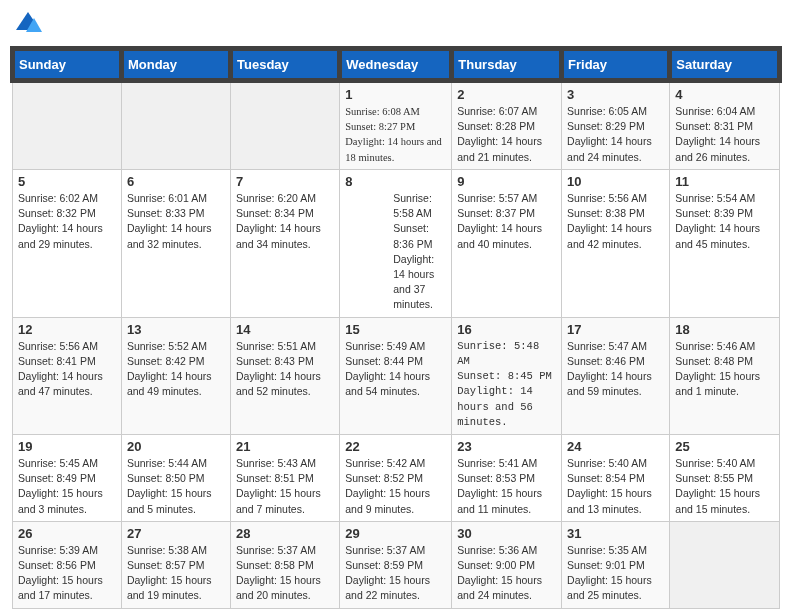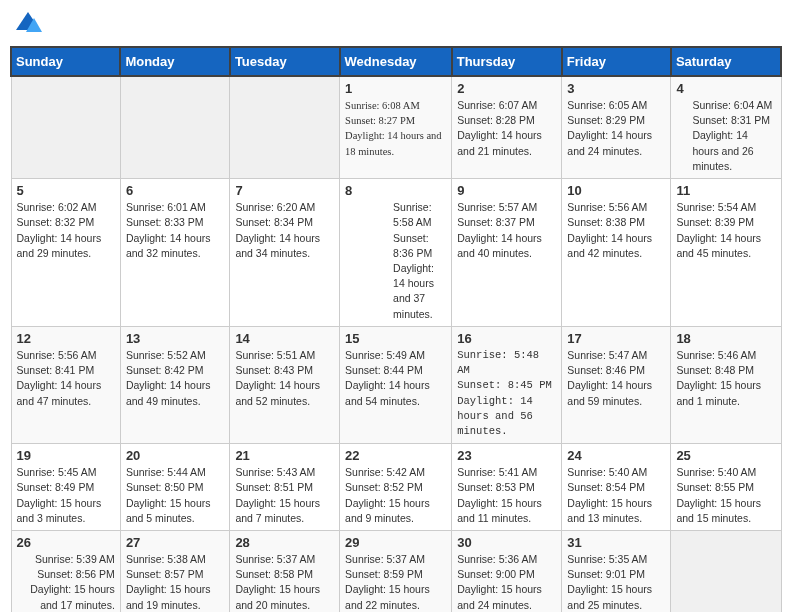--- a/index.html
+++ b/index.html
@@ -52,21 +52,21 @@
       border-collapse: collapse;
       border: 1px solid #ccc;
     }
     .calendar th {
       background-color: #1565C0;
       color: #fff;
       font-size: 13px;
       font-weight: bold;
       padding: 6px 4px;
       text-align: left;
-      border: 2px solid #404040;
+      border: 5px solid #404040;
     }
     .calendar td {
       vertical-align: top;
       border: 1px solid #ccc;
       padding: 4px 5px;
       width: 113px;
       min-height: 80px;
       font-size: 10.5px;
       color: #333;
       background: #fff;
@@ -142,21 +142,21 @@
 Daylight: 14 hours and 21 minutes.</div>
         </td>
         <td>
           <span class="day-number">3</span>
           <div class="day-info" style="white-space: pre-line;">Sunrise: 6:05 AM
 Sunset: 8:29 PM
 Daylight: 14 hours and 24 minutes.</div>
         </td>
         <td>
           <span class="day-number">4</span>
-          <div class="day-info" style="white-space: pre-line; margin-left: 16px;">Sunrise: 6:04 AM
+          <div class="day-info" style="white-space: pre-line;">Sunrise: 6:04 AM
 Sunset: 8:31 PM
 Daylight: 14 hours and 26 minutes.</div>
         </td>
       </tr>
       <tr>
         <td>
           <span class="day-number">5</span>
           <div class="day-info" style="white-space: pre-line;">Sunrise: 6:02 AM
 Sunset: 8:32 PM
 Daylight: 14 hours and 29 minutes.</div>
@@ -282,21 +282,21 @@
         <td>
           <span class="day-number">25</span>
           <div class="day-info" style="white-space: pre-line;">Sunrise: 5:40 AM
 Sunset: 8:55 PM
 Daylight: 15 hours and 15 minutes.</div>
         </td>
       </tr>
       <tr>
         <td>
           <span class="day-number">26</span>
-          <div class="day-info" style="white-space: pre-line; text-align: right;">Sunrise: 5:39 AM
+          <div class="day-info" style="white-space: pre-line;">Sunrise: 5:39 AM
 Sunset: 8:56 PM
 Daylight: 15 hours and 17 minutes.</div>
         </td>
         <td>
           <span class="day-number">27</span>
           <div class="day-info" style="white-space: pre-line;">Sunrise: 5:38 AM
 Sunset: 8:57 PM
 Daylight: 15 hours and 19 minutes.</div>
         </td>
         <td>

